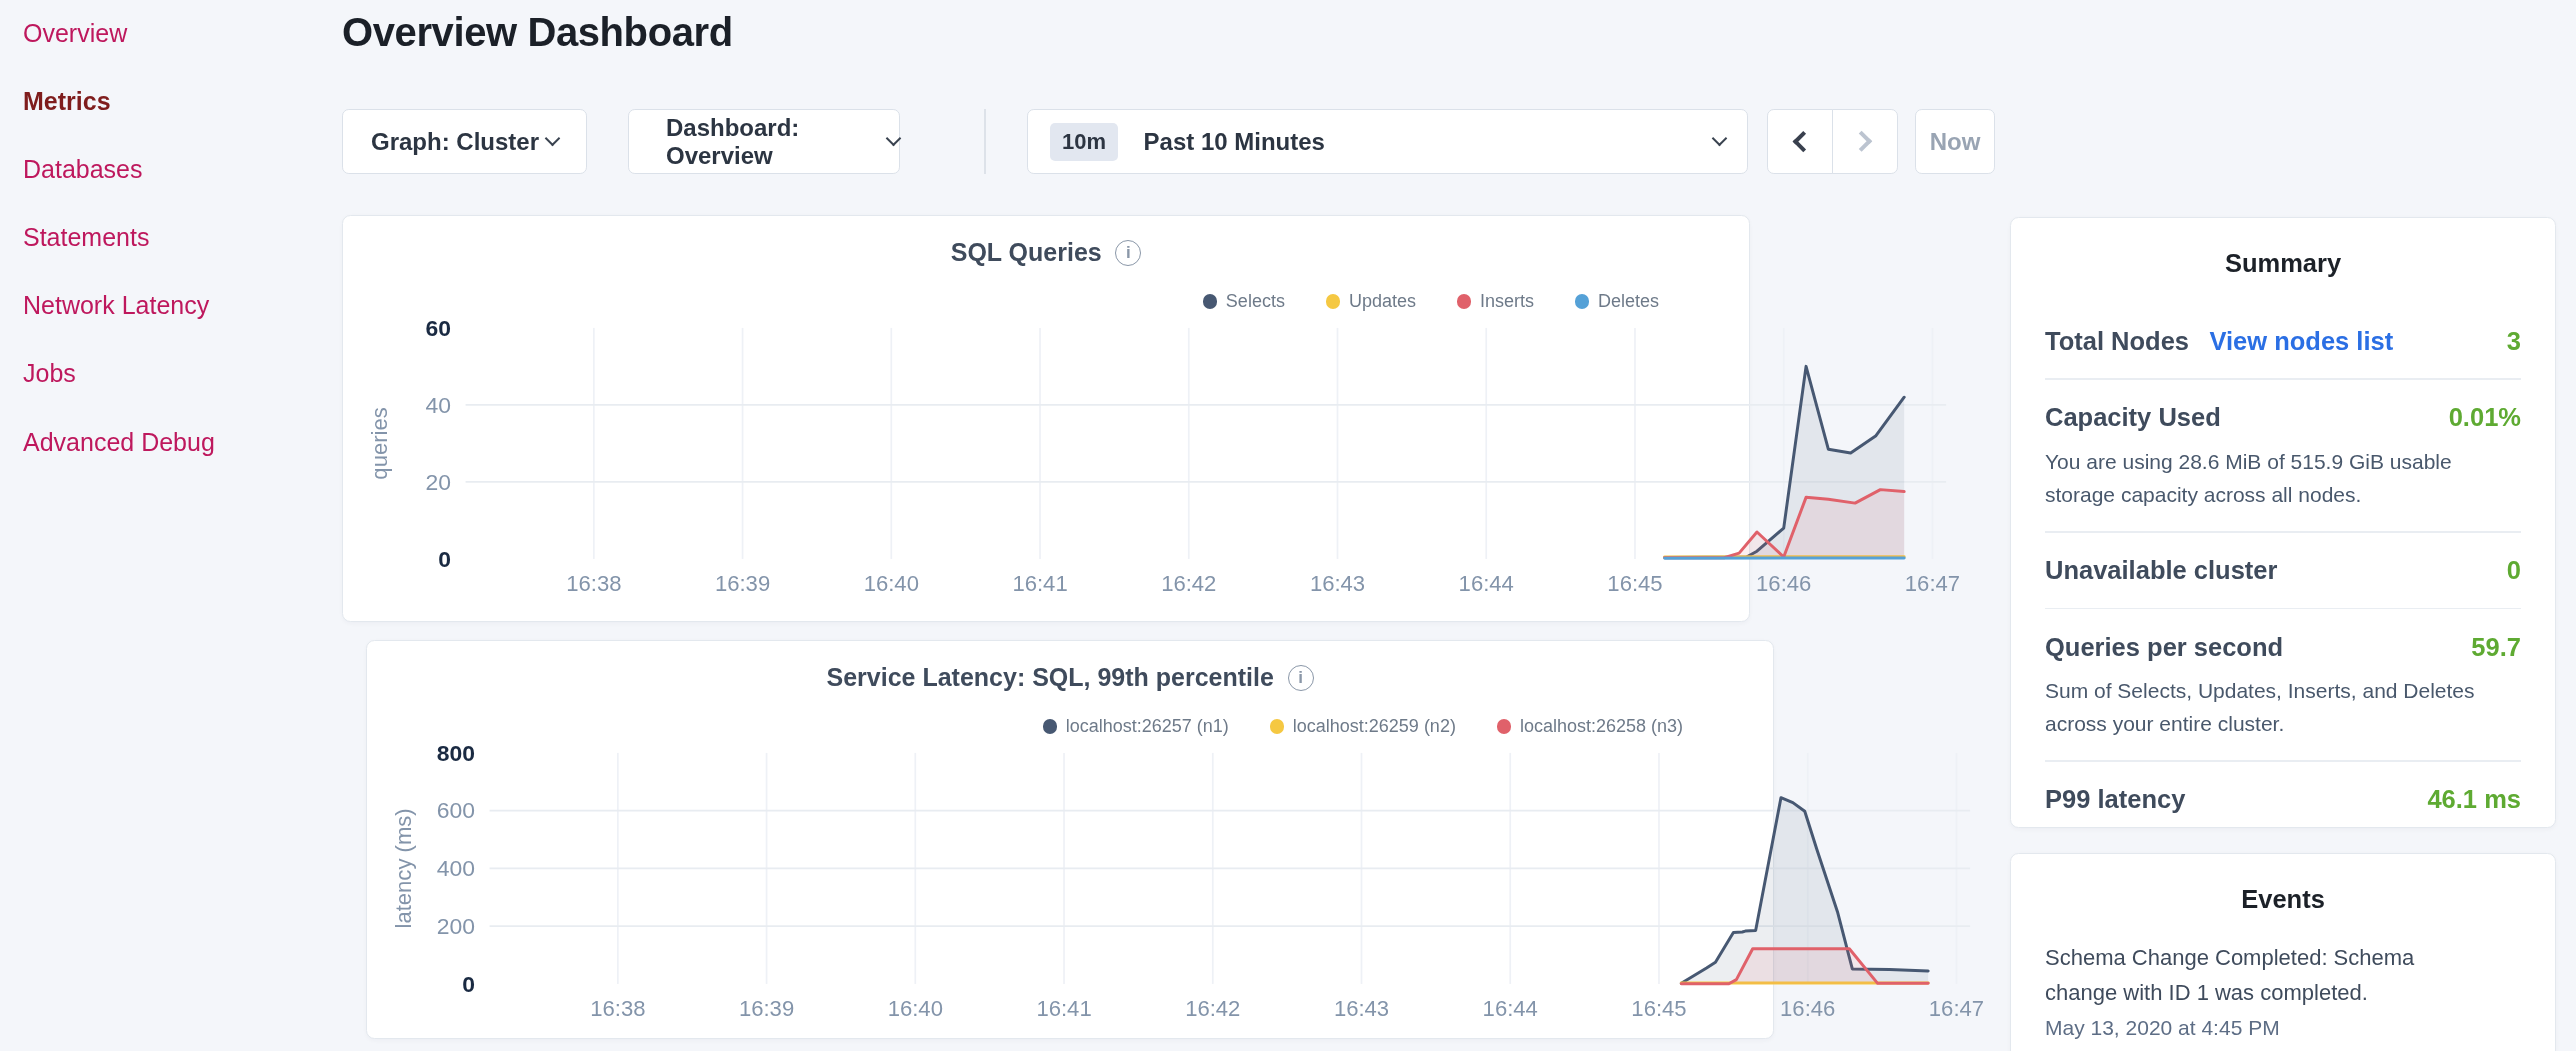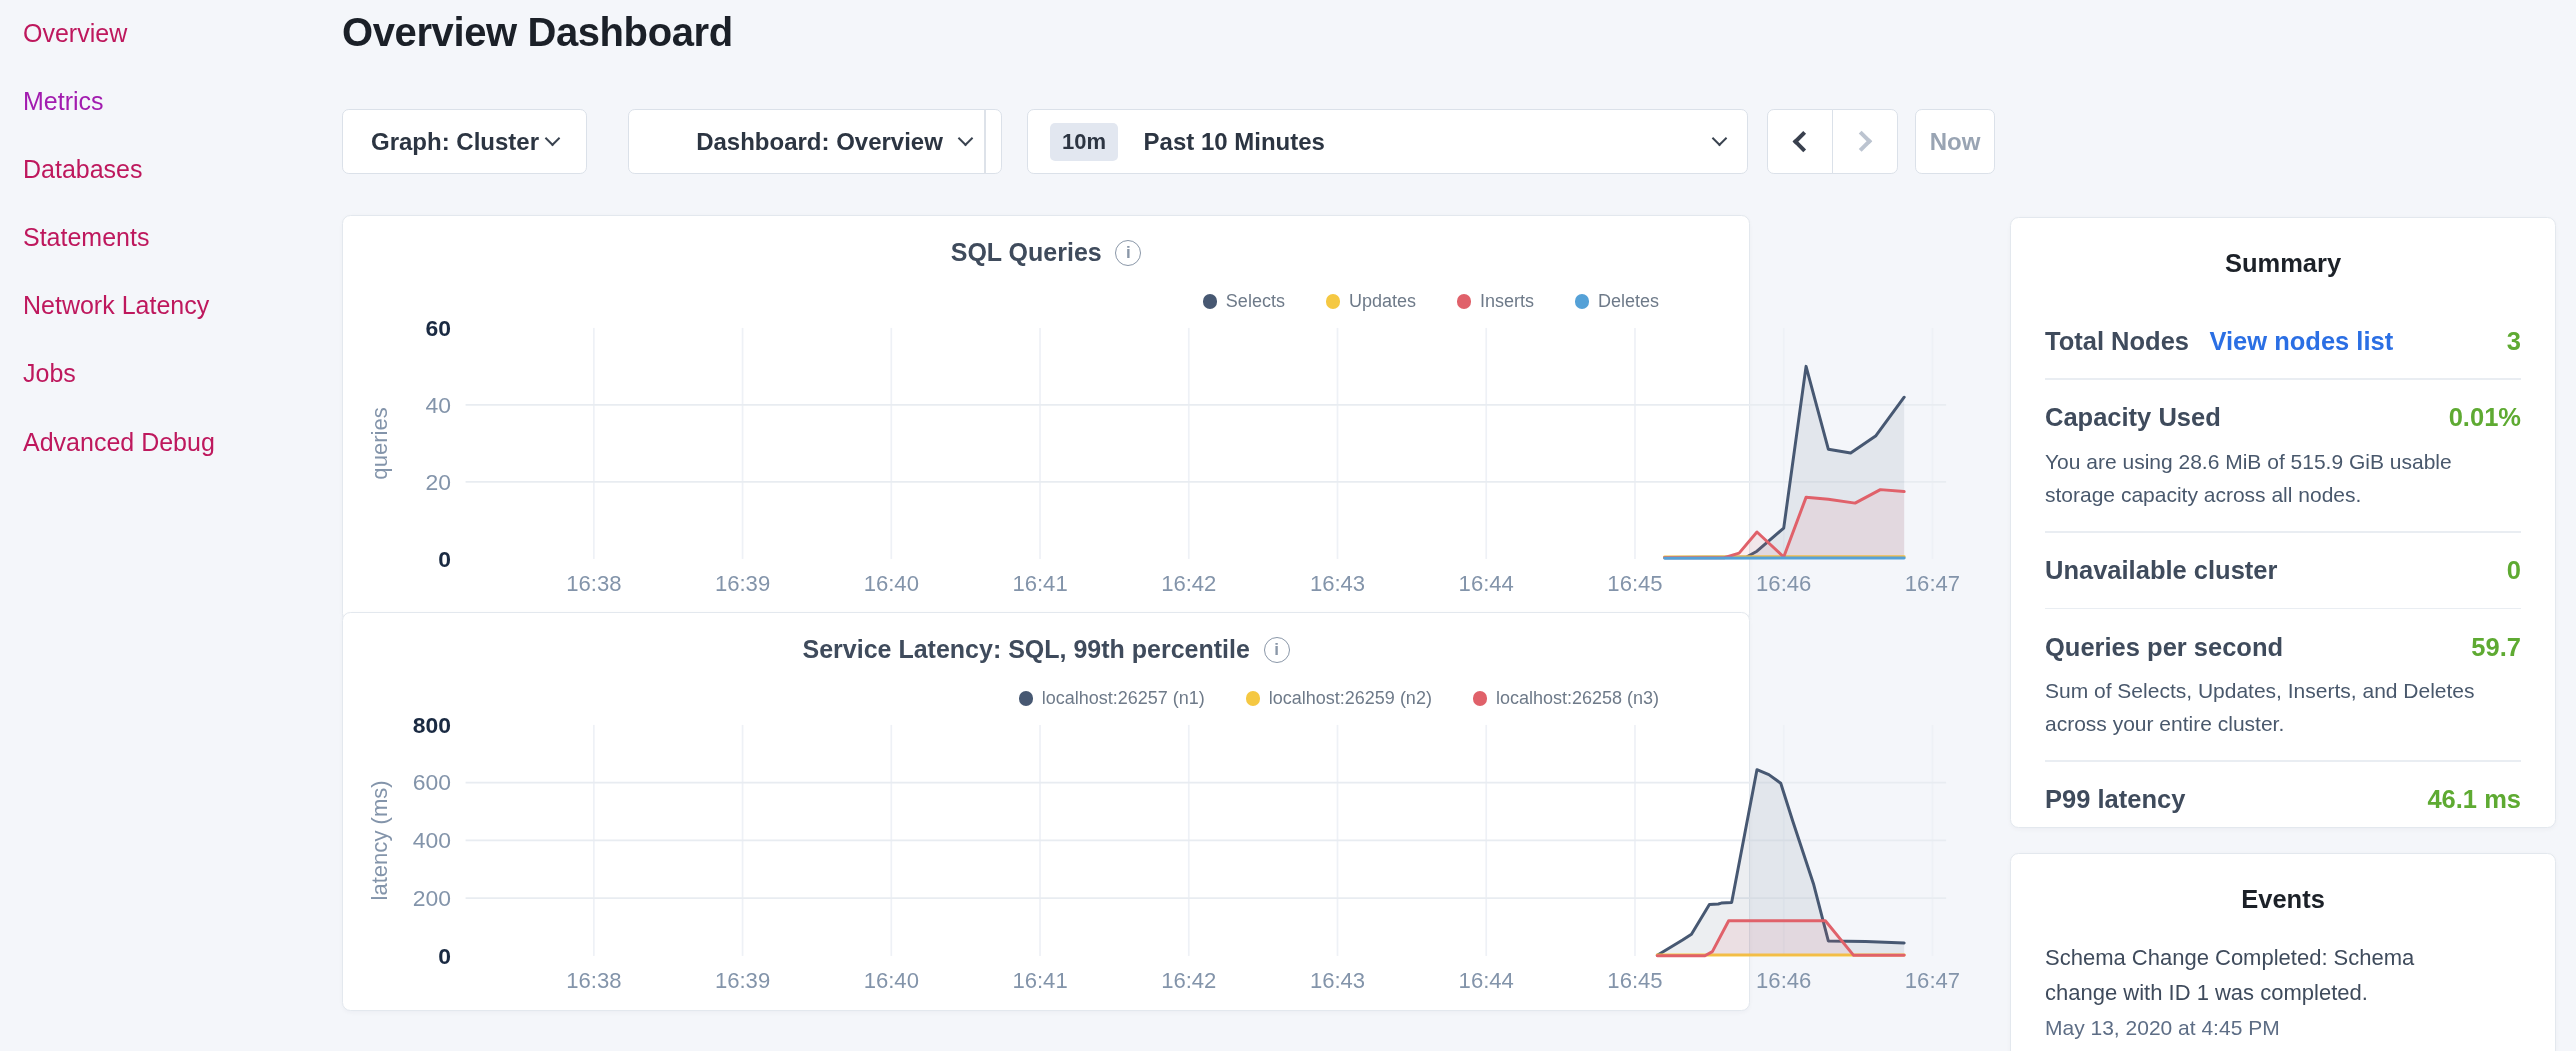--- a/index.html
+++ b/index.html
@@ -12,40 +12,40 @@
     position:relative;
     overflow:hidden;
   }
 
   
   .sidebar { position:absolute; left:0; top:0; width:333px; height:100%; }
   .nav-item {
     position:absolute; left:23px; height:37px; line-height:37px;
     font-size:25px; color:#be185d; cursor:pointer; white-space:nowrap;
   }
-  .nav-item.active { color:#a21caf; font-weight:normal; }
+  .nav-item.active { color:#7f1d1d; font-weight:bold; }
 
   
   .page-title {
     position:absolute; left:342px; top:10.2px;
     font-size:40px; font-weight:bold; color:#1b2028; letter-spacing:-0.4px;
   }
   .ctl {
     position:absolute; top:109px; height:65px;
     background:#fff; border:1.7px solid #dbe1e9; border-radius:6.8px;
     display:flex; align-items:center; justify-content:center;
     font-size:24px; font-weight:bold; color:#2c3542; cursor:pointer;
   }
   .chev {
     width:11px; height:11px; flex:0 0 auto;
     border-right:2.6px solid #3a4350; border-bottom:2.6px solid #3a4350;
     transform:rotate(45deg); margin-top:-6px;
   }
   #dd-graph { left:342px; width:245px; gap:8px; }
-  #dd-dashboard { left:628px; width:374px; gap:17px;padding-left:37px; }
+  #dd-dashboard { left:628px; width:272px; gap:17px;padding-left:37px; }
   .ctrl-divider { position:absolute; left:984px; top:109px; width:1.7px; height:65px; background:#dde2e9; }
   #timepicker { left:1027px; width:721px; justify-content:flex-start; padding:0 22px; }
   .badge-10m {
     background:#e2e7f0; border-radius:5.1px; padding:6px 12px;
     font-size:22px; font-weight:bold; color:#2c3542; margin-right:25.5px;
   }
   #tp-label { flex:1; text-align:left; }
   #btn-prev { left:1767px; width:66px; border-radius:6.8px 0 0 6.8px; border-right-width:0.9px; }
   #btn-next { left:1832px; width:66px; border-radius:0 6.8px 6.8px 0; border-left-width:0.9px; }
   .arrow-left {
@@ -60,21 +60,21 @@
   }
   #btn-now { left:1915px; width:80px; color:#99a4b3; }
 
   
   .chart-card {
     position:absolute; left:342px; width:1408px;
     background:#fff; border:1.7px solid #e3e8ee; border-radius:8.5px;
     box-shadow:0 1.7px 4.3px rgba(30,40,60,0.03);
   }
   #chart-card-0 { top:215px; height:407px; }
-  #chart-card-1 { top:612px; height:399px; }
+  #chart-card-1 { top:640px; height:399px;margin-left:24px; }
   .chart-title-row {
     position:absolute; top:22px; left:0; width:100%;
     display:flex; justify-content:center; align-items:center; gap:13.6px;
     font-size:25px; font-weight:bold; color:#3f4b5c;
   }
   .info-icon {
     width:26px; height:26px; border:1.7px solid #8a97a8; border-radius:50%;
     color:#8a97a8; font-size:17px; font-weight:bold;
     display:flex; align-items:center; justify-content:center;
   }

